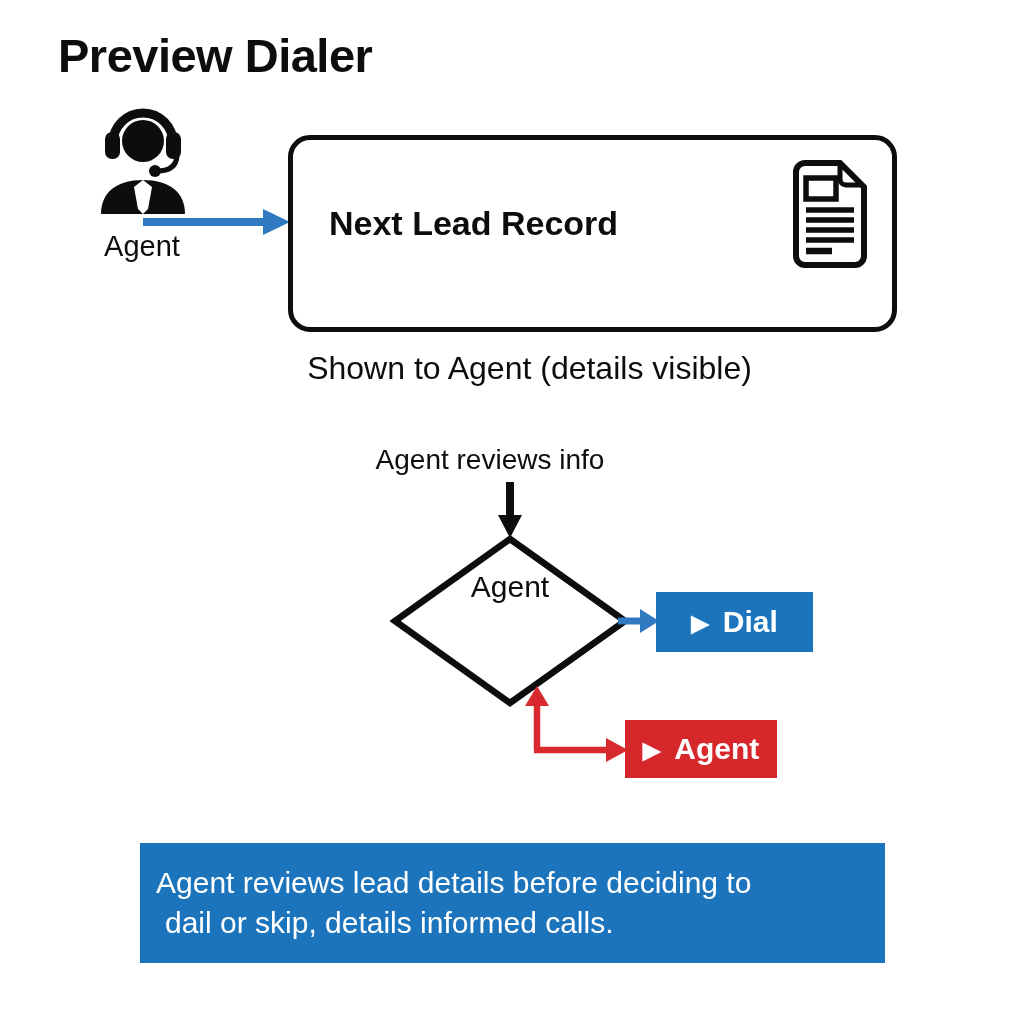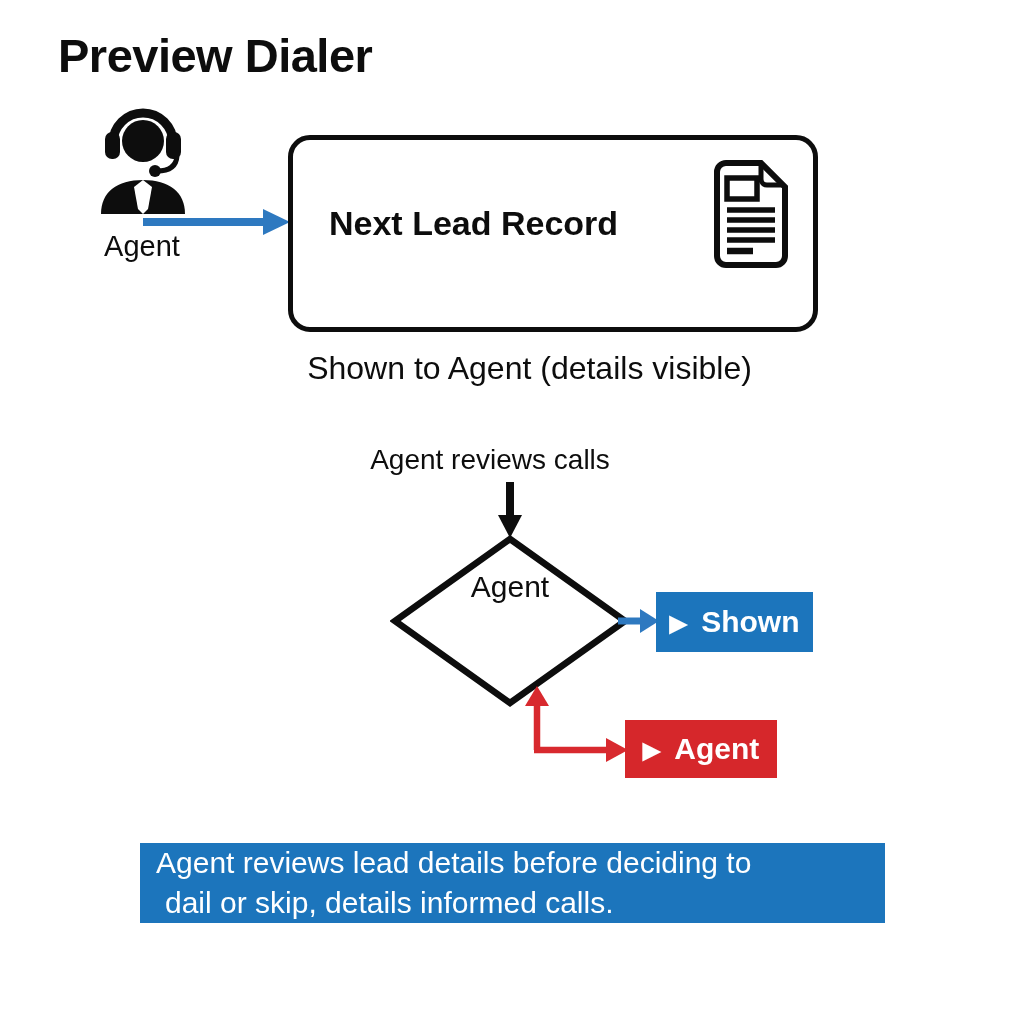--- a/index.html
+++ b/index.html
@@ -4,37 +4,37 @@
 <style>
   html,body{margin:0;padding:0;background:#ffffff;}
   #stage{
     position:relative;width:1024px;height:1024px;background:#ffffff;
     font-family:"Liberation Sans", sans-serif;color:#0d0d0d;overflow:hidden;
   }
   .abs{position:absolute;}
   #title{left:58px;top:28px;font-size:47px;font-weight:bold;letter-spacing:-0.5px;}
   #agent-label{left:83px;top:230px;width:118px;text-align:center;font-size:29px;}
   #lead-box{
-    left:288px;top:135px;width:530px;height:197px;box-sizing:border-box;
+    left:288px;top:135px;width:609px;height:197px;box-sizing:border-box;
     border:5px solid #0d0d0d;border-radius:22px;background:#ffffff;
   }
   #lead-box-label{left:36px;top:64px;font-size:34px;font-weight:bold;}
   #doc-icon{right:20px;top:18px;}
   #caption{left:157px;top:350px;width:745px;text-align:center;font-size:32px;}
   #review-label{left:270px;top:444px;width:440px;text-align:center;font-size:28px;}
   #decision-text{left:390px;top:567px;width:240px;text-align:center;font-size:30px;line-height:1.33;}
   .btn{
     display:flex;align-items:center;justify-content:center;gap:14px;
     color:#ffffff;font-weight:bold;font-size:30px;box-sizing:border-box;
   }
   .btn .play{font-size:23px;transform:translateY(1px);}
   #dial-button{left:656px;top:592px;width:157px;height:60px;background:#1C75BC;}
   #skip-button{left:625px;top:720px;width:152px;height:58px;background:#D6272B;}
   #banner{
-    left:140px;top:843px;width:745px;height:80px;background:#1C75BC;color:#ffffff;
+    left:140px;top:843px;width:745px;height:120px;background:#1C75BC;color:#ffffff;
     display:flex;flex-direction:column;justify-content:center;
     font-size:30px;line-height:1.32;padding-left:16px;box-sizing:border-box;
   }
   #banner .line2{padding-left:9px;}
   svg{display:block;}
 </style>
 </head>
 <body>
 
 <div id="stage">
@@ -74,21 +74,21 @@
         <line x1="18" y1="62" x2="66" y2="62" stroke="#0d0d0d" stroke-width="5.5"></line>
         <line x1="18" y1="72" x2="66" y2="72" stroke="#0d0d0d" stroke-width="5.5"></line>
         <line x1="18" y1="82" x2="66" y2="82" stroke="#0d0d0d" stroke-width="5.5"></line>
         <line x1="18" y1="93" x2="44" y2="93" stroke="#0d0d0d" stroke-width="6.5"></line>
       </svg>
     </div>
   </div>
 
   <div class="abs" id="caption">Shown to Agent (details visible)</div>
 
-  <div class="abs" id="review-label">Agent reviews calls</div>
+  <div class="abs" id="review-label">Agent reviews info</div>
 
   <div class="abs" style="left:495px;top:482px;">
     <svg width="30" height="56" viewBox="0 0 30 56">
       <line x1="15" y1="0" x2="15" y2="36" stroke="#0d0d0d" stroke-width="8"></line>
       <polygon points="3,33 27,33 15,56" fill="#0d0d0d"></polygon>
     </svg>
   </div>
 
   <div class="abs" style="left:390px;top:534px;">
     <svg width="240" height="174" viewBox="0 0 240 174">
@@ -101,21 +101,21 @@
 
   <div class="abs" style="left:618px;top:606px;">
     <svg width="42" height="30" viewBox="0 0 42 30">
       <line x1="0" y1="15" x2="24" y2="15" stroke="#2E79C0" stroke-width="7"></line>
       <polygon points="22,3 41,15 22,27" fill="#2E79C0"></polygon>
     </svg>
   </div>
 
   <div class="abs btn" id="dial-button">
     <span class="play">▶</span>
-    <span>Shown</span>
+    <span>Dial</span>
   </div>
 
   <div class="abs" style="left:520px;top:684px;">
     <svg width="112" height="84" viewBox="0 0 112 84">
       <line x1="17" y1="20" x2="17" y2="66" stroke="#D8292E" stroke-width="6.5"></line>
       <line x1="14" y1="66" x2="88" y2="66" stroke="#D8292E" stroke-width="6.5"></line>
       <polygon points="17,2 29,22 5,22" fill="#D8292E"></polygon>
       <polygon points="86,54 108,66 86,78" fill="#D8292E"></polygon>
     </svg>
   </div>

